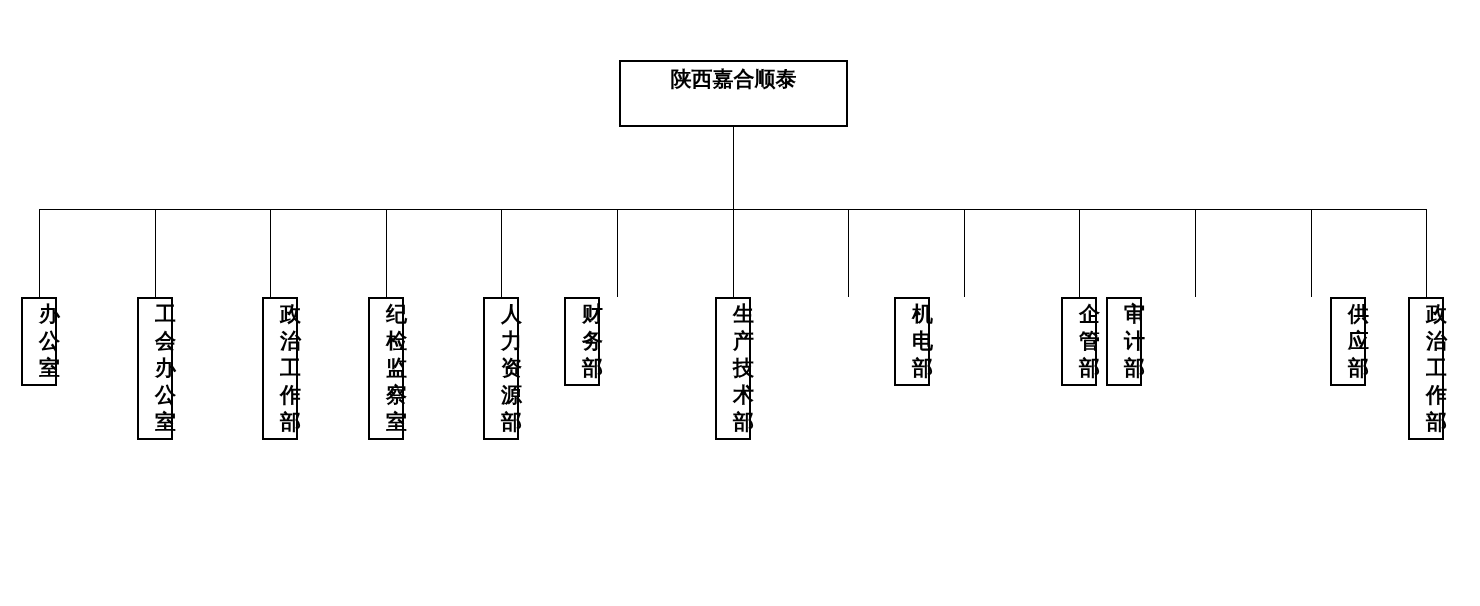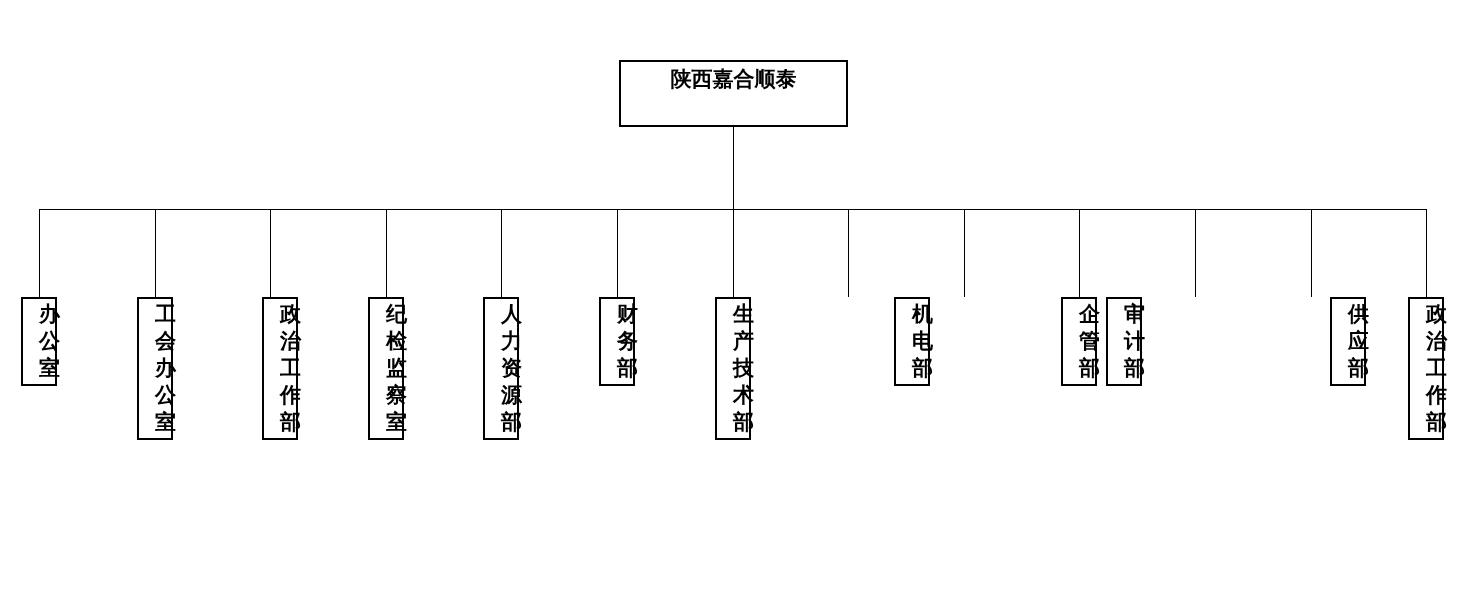--- a/index.html
+++ b/index.html
@@ -95,21 +95,21 @@
   <div class="connector v-line stem" style="left:1079px"></div>
   <div class="connector v-line stem" style="left:1195px"></div>
   <div class="connector v-line stem" style="left:1311px"></div>
   <div class="connector v-line stem" style="left:1426px"></div>
 
   <div class="dept-box" style="left:39px">办公室</div>
   <div class="dept-box" style="left:155px">工会办公室</div>
   <div class="dept-box" style="left:280px">政治工作部</div>
   <div class="dept-box" style="left:386px">纪检监察室</div>
   <div class="dept-box" style="left:501px">人力资源部</div>
-  <div class="dept-box" style="left:617px">财务部</div>
+  <div class="dept-box" style="left:582px">财务部</div>
   <div class="dept-box" style="left:733px">生产技术部</div>
   <div class="dept-box" style="left:912px">机电部</div>
   <div class="dept-box" style="left:1079px">企管部</div>
   <div class="dept-box" style="left:1124px">审计部</div>
   <div class="dept-box" style="left:1348px">供应部</div>
   <div class="dept-box" style="left:1426px">政治工作部</div>
 
 </div>
 
 </body></html>

